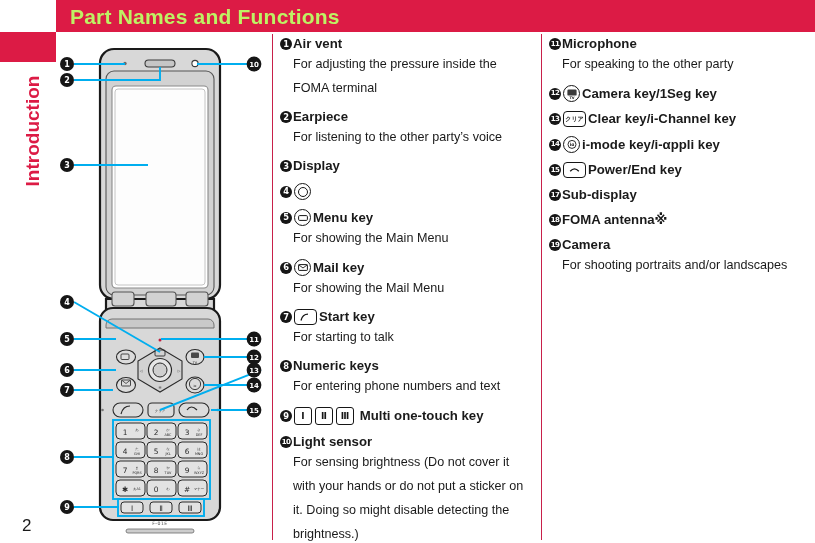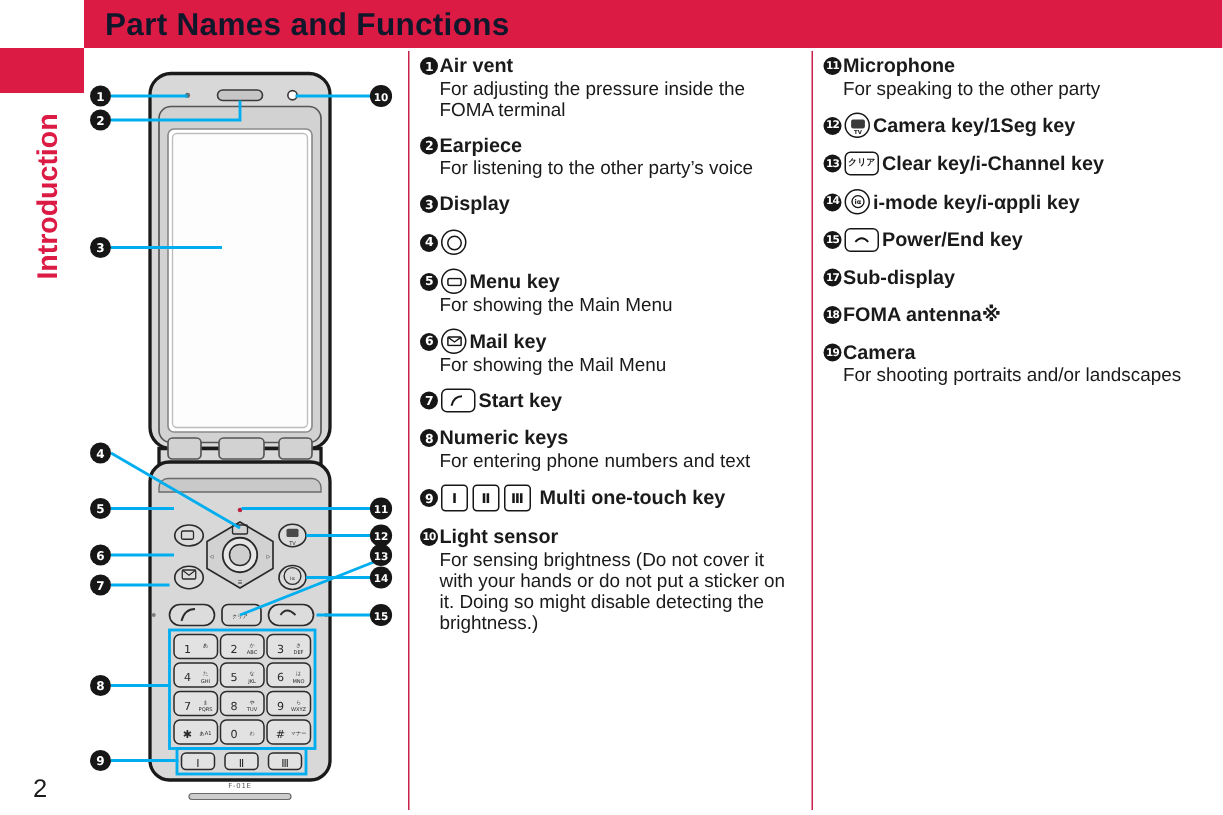--- a/index.html
+++ b/index.html
@@ -11,21 +11,21 @@
     position:relative;
     color:#1a1a1a;
   }
   
   .header-bar{
     position:absolute;left:56px;top:0;width:759px;height:32px;
     background:#DC1B45;
   }
   .header-title{
     position:absolute;left:14px;top:2px;
-    font-size:21px;font-weight:bold;color:#0f172a;
+    font-size:21px;font-weight:bold;color:#bef264;
     letter-spacing:0.2px;line-height:29px;
     white-space:nowrap;
     text-align:center;
   }
   
   .side-block{
     position:absolute;left:0;top:32px;width:56px;height:30px;
     background:#DC1B45;
   }
   .side-tab-label{
@@ -64,21 +64,21 @@
   .num{
     display:inline-flex;align-items:center;justify-content:center;
     width:12px;height:12px;min-width:12px;border-radius:50%;
     background:#161616;color:#ffffff;
     font-size:8.3px;font-weight:bold;line-height:1;
     margin-right:1px;font-family:"DejaVu Sans",sans-serif;
     letter-spacing:-0.5px;
   }
   .num.wide{font-size:7px;}
   .desc{
-    margin-left:13px;font-weight:normal;font-size:12.6px;line-height:14px;
+    margin-left:13px;font-weight:normal;font-size:12.6px;line-height:24px;
   }
   
   .keyglyph{
     display:inline-flex;align-items:center;justify-content:center;
     border:1.3px solid #161616;
     margin:0 2px 0 1px;
     background:#fff;
     font-size:7px;line-height:1;
     color:#161616;
     position:relative;
@@ -361,20 +361,21 @@
         <span class="num">7</span>
         <span style="display: inline-flex; align-items: center;">
           <span class="keyglyph kg-rect">
             <svg width="13" height="9" viewBox="0 0 13 9">
               <path d="M2 7.5 Q3.5 1.2 9 1.2" fill="none" stroke="#161616" stroke-width="1.3"></path>
             </svg>
           </span>
         </span>
         <span>Start key</span>
       </div>
+      <div class="desc">For starting to talk</div>
     </div>
     <div class="entry">
       <div class="entry-head">
         <span class="num">8</span>
         <span>Numeric keys</span>
       </div>
       <div class="desc">For entering phone numbers and text</div>
     </div>
     <div class="entry">
       <div class="entry-head">

